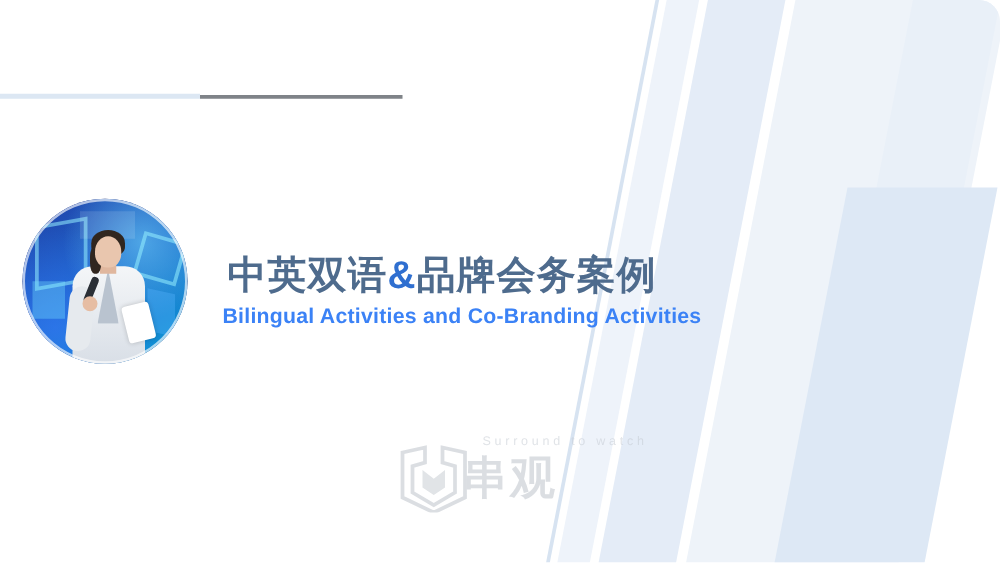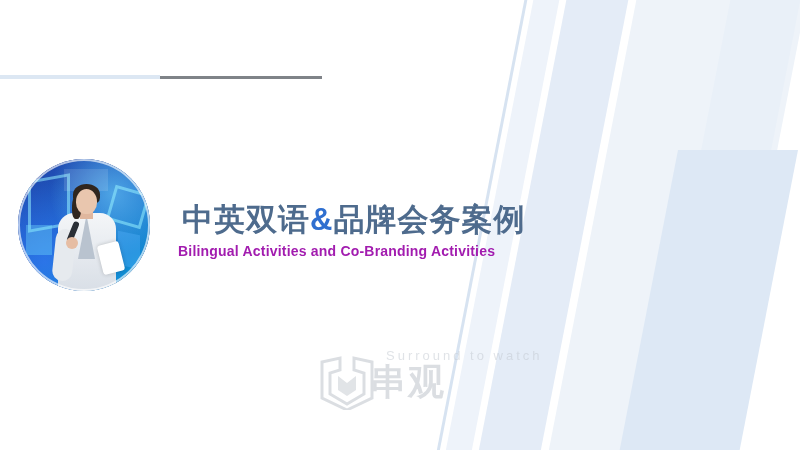--- a/index.html
+++ b/index.html
@@ -12,20 +12,21 @@
     height: 450px;
     overflow: hidden;
     font-family: "Liberation Sans", sans-serif;
   }
   .slide {
     position: relative;
     width: 800px;
     height: 450px;
     background: #ffffff;
     overflow: hidden;
+    border-radius: 17px;
   }
 
   
   .band {
     position: absolute;
     top: -60px;
     height: 580px;
     transform: skewX(-11deg);
     transform-origin: top left;
     pointer-events: none;
@@ -147,23 +148,23 @@
     font-size: 31px;
     font-weight: bold;
     letter-spacing: 1px;
     color: #4e6b8d;
     white-space: nowrap;
   }
   .title-cn .amp { color: #2f6fd0; font-weight: bold; }
   .title-en {
     position: absolute;
     left: 178px; top: 243px;
-    font-size: 14px;
+    font-size: 17px;
     font-weight: bold;
-    color: #a21caf;
+    color: #3b82f6;
     white-space: nowrap;
     letter-spacing: 0.2px;
   }
 
   
   .watermark {
     position: absolute;
     left: 318px; top: 352px;
     width: 190px; height: 62px;
     opacity: 0.5;
@@ -171,21 +172,21 @@
   .wm-mark { position: absolute; left: 0; top: 4px; }
   .wm-cn {
     position: absolute; left: 52px; top: 6px;
     font-size: 36px; font-weight: bold;
     color: #b8bec6;
     letter-spacing: 2px;
     white-space: nowrap;
   }
   .wm-en {
     position: absolute; left: 68px; top: -4px;
-    font-size: 13px;
+    font-size: 10px;
     color: #c2c8d0;
     letter-spacing: 3px;
     white-space: nowrap;
   }
 </style>
 </head>
 <body>
 
 <div class="slide">
 

